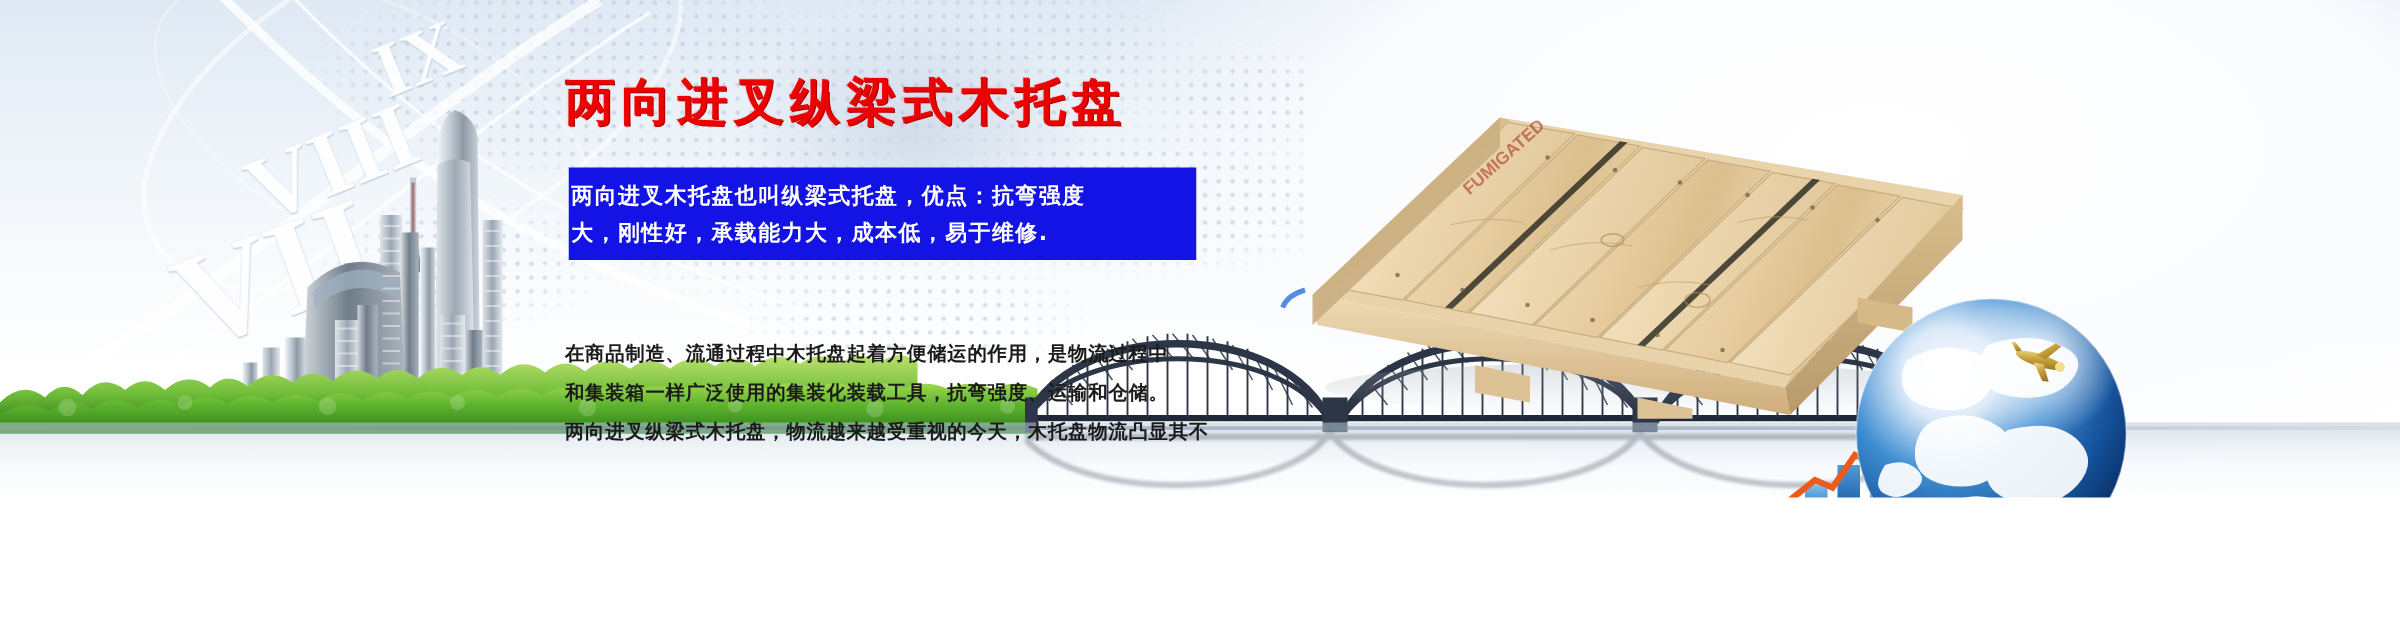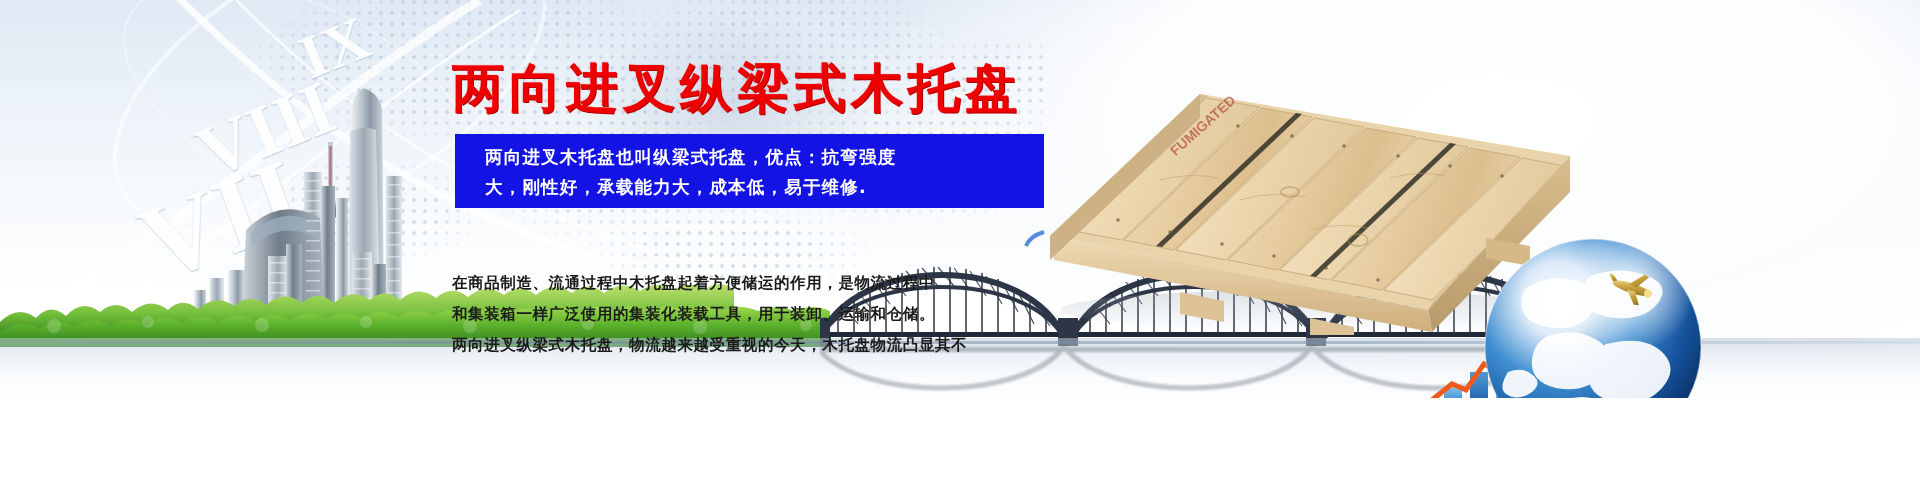--- a/index.html
+++ b/index.html
@@ -97,28 +97,28 @@
   
   .growth{position:absolute;left:1430px;top:300px;width:200px;height:105px;}
 
   
   .globe-wrap{position:absolute;left:1478px;top:232px;width:230px;height:230px;}
 
   
   .headline{
     position:absolute;left:452px;top:54px;
     font-family:"DejaVu Sans","Liberation Sans",sans-serif;
-    font-size:52px;font-weight:700;letter-spacing:5px;
+    font-size:40px;font-weight:700;letter-spacing:5px;
     color:#ef0000;white-space:nowrap;
     text-shadow:1px 1px 0 #b00000, 0 0 1px #ff2a2a;
   }
   .blue-box{
-    position:absolute;left:455px;top:134px;width:589px;height:74px;
+    position:absolute;left:455px;top:134px;width:502px;height:74px;
     background:#1313e6;box-sizing:border-box;
-    padding:8px 14px 0 30px;
+    padding:8px 14px 0 2px;
   }
   .blue-box div{
     color:#ffffff;font-size:17.5px;font-weight:700;letter-spacing:1.2px;
     line-height:30px;white-space:nowrap;
     font-family:"DejaVu Sans","Liberation Sans",sans-serif;
   }
   .body-copy{
     position:absolute;left:452px;top:244px;width:600px;margin-top:24px;
   }
   .body-copy div{
@@ -490,18 +490,18 @@
 
   <div class="headline">两向进叉纵梁式木托盘</div>
 
   <div class="blue-box">
     <div>两向进叉木托盘也叫纵梁式托盘，优点：抗弯强度</div>
     <div>大，刚性好，承载能力大，成本低，易于维修.</div>
   </div>
 
   <div class="body-copy">
     <div>在商品制造、流通过程中木托盘起着方便储运的作用，是物流过程中</div>
-    <div>和集装箱一样广泛使用的集装化装载工具，用于装卸、运输和仓储。</div>
+    <div>和集装箱一样广泛使用的集装化装载工具，抗弯强度、运输和仓储。</div>
     <div>两向进叉纵梁式木托盘，物流越来越受重视的今天，木托盘物流凸显其不</div>
   </div>
 
   <div class="bottomfade"></div>
 </div>
 
 </body></html>

